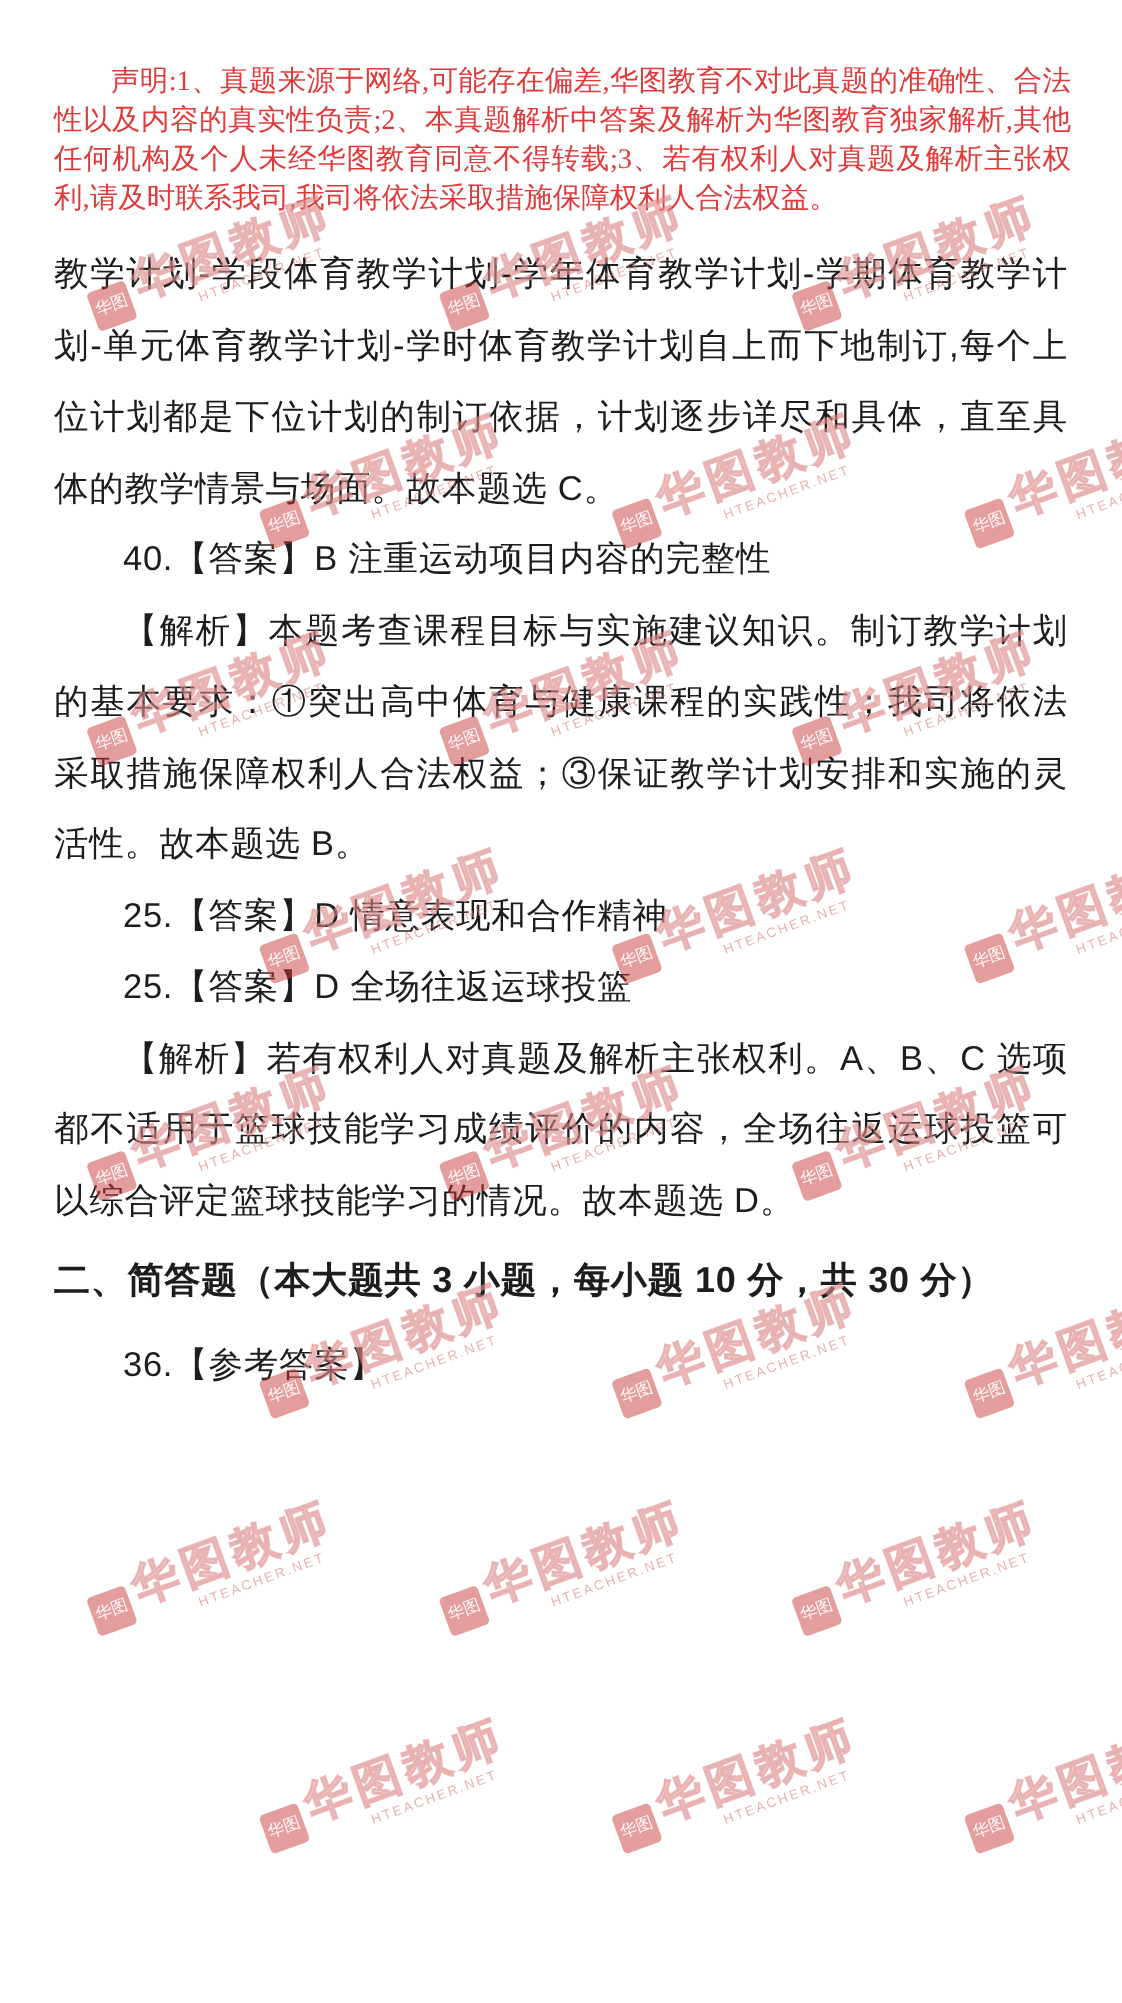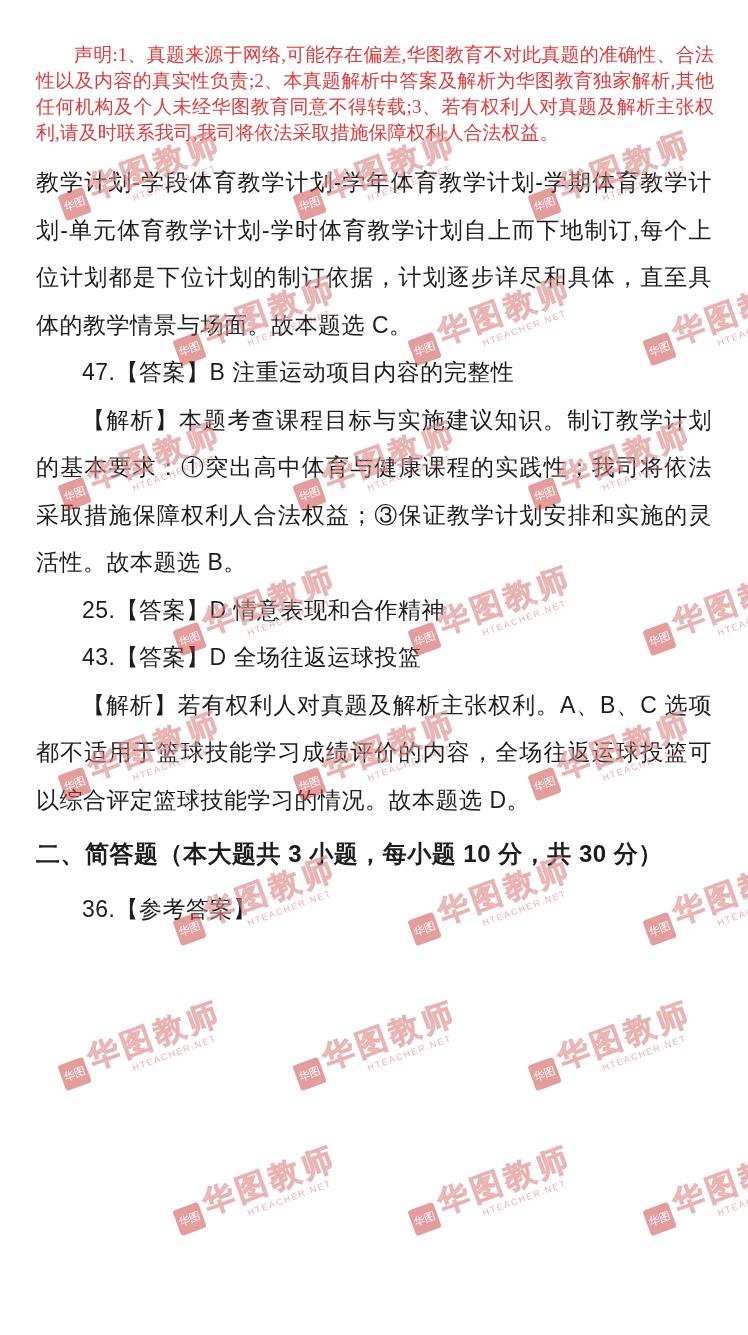--- a/index.html
+++ b/index.html
@@ -249,20 +249,20 @@
         <span class="wm-brand">华图教师</span>
         <span class="wm-site">HTEACHER.NET</span>
       </span>
     </div>
   </div>
 
 <p class="disclaimer"><span class="disc-label">声明:</span><span>1、真题来源于网络,可能存在偏差,华图教育不对此真题的准确性、合法性以及内容的真实性负责;2、本真题解析中答案及解析为华图教育独家解析,其他任何机构及个人未经华图教育同意不得转载;3、若有权利人对真题及解析主张权利,请及时联系我司,我司将依法采取措施保障权利人合法权益。</span></p>
 
 <div class="content">
     <p class="para">教学计划-学段体育教学计划-学年体育教学计划-学期体育教学计划-单元体育教学计划-学时体育教学计划自上而下地制订,每个上位计划都是下位计划的制订依据，计划逐步详尽和具体，直至具体的教学情景与场面。故本题选 C。</p>
-    <p class="para indent">47.【答案】B 注重运动项目内容的完整性</p>
+    <p class="para indent">40.【答案】B 注重运动项目内容的完整性</p>
     <p class="para indent">【解析】本题考查课程目标与实施建议知识。制订教学计划的基本要求：①突出高中体育与健康课程的实践性；我司将依法采取措施保障权利人合法权益；③保证教学计划安排和实施的灵活性。故本题选 B。</p>
     <p class="para indent">25.【答案】D 情意表现和合作精神</p>
-    <p class="para indent">43.【答案】D 全场往返运球投篮</p>
+    <p class="para indent">25.【答案】D 全场往返运球投篮</p>
     <p class="para indent">【解析】若有权利人对真题及解析主张权利。A、B、C 选项都不适用于篮球技能学习成绩评价的内容，全场往返运球投篮可以综合评定篮球技能学习的情况。故本题选 D。</p>
     <p class="para bold" style="margin-top: 6px;">二、简答题（本大题共 3 小题，每小题 10 分，共 30 分）</p>
     <p class="para indent" style="margin-top: 8px;">36.【参考答案】</p>
   </div>
 
 </body></html>

